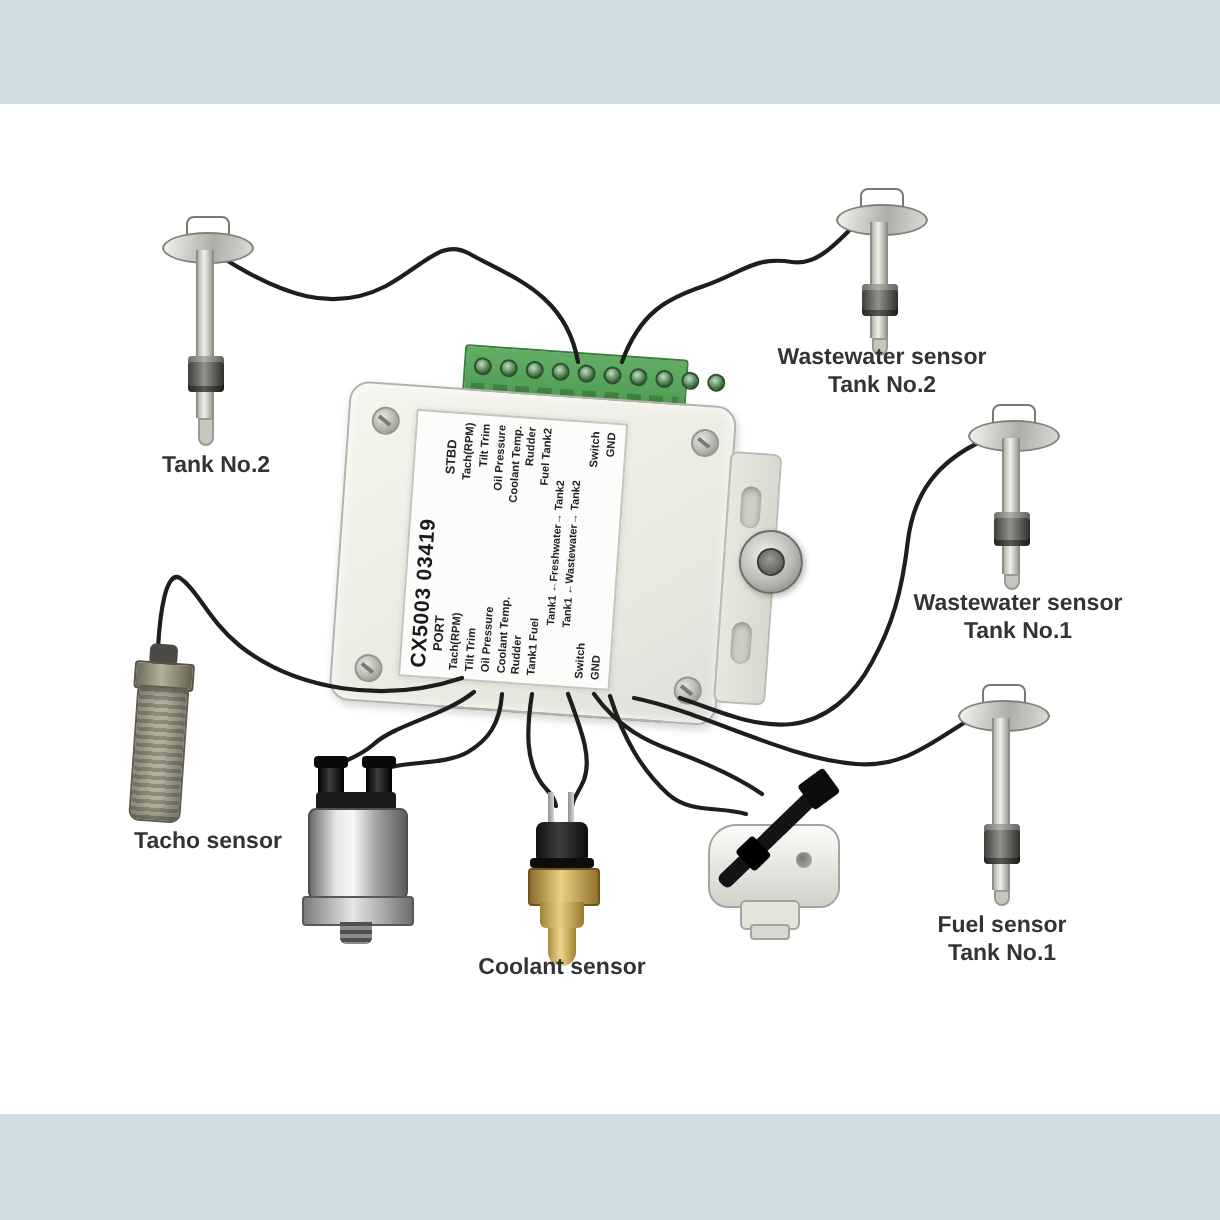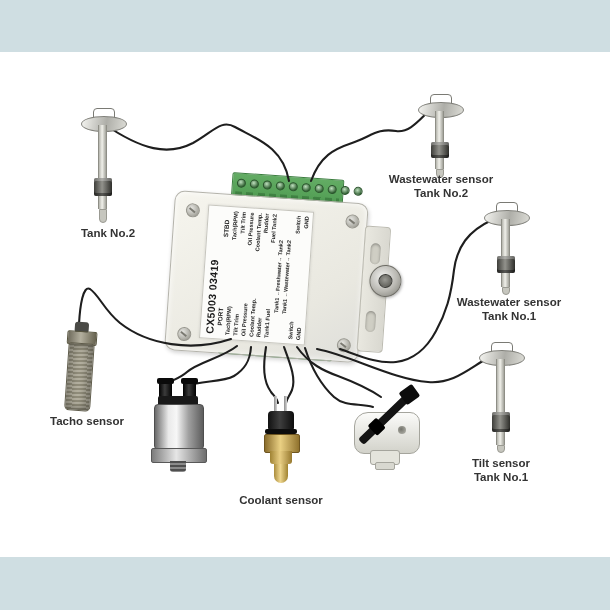--- a/index.html
+++ b/index.html
@@ -299,19 +299,19 @@
   </div>
   <div class="slabel" style="left:371px;top:172px;width:140px">
     <div>Wastewater sensor</div>
     <div>Tank No.2</div>
   </div>
   <div class="slabel" style="left:439px;top:295px;width:140px">
     <div>Wastewater sensor</div>
     <div>Tank No.1</div>
   </div>
   <div class="slabel" style="left:431px;top:456px;width:140px">
-    <div>Tilt sensor</div>
+    <div>Fuel sensor</div>
     <div>Tank No.1</div>
   </div>
-  <div class="slabel" style="left:17px;top:414px;width:140px">Tacho sensor</div>
-  <div class="slabel" style="left:211px;top:493px;width:140px">Coolant sensor</div>
+  <div class="slabel" style="left:34px;top:414px;width:140px">Tacho sensor</div>
+  <div class="slabel" style="left:211px;top:477px;width:140px">Coolant sensor</div>
 
 </div>
 
 </body></html>

